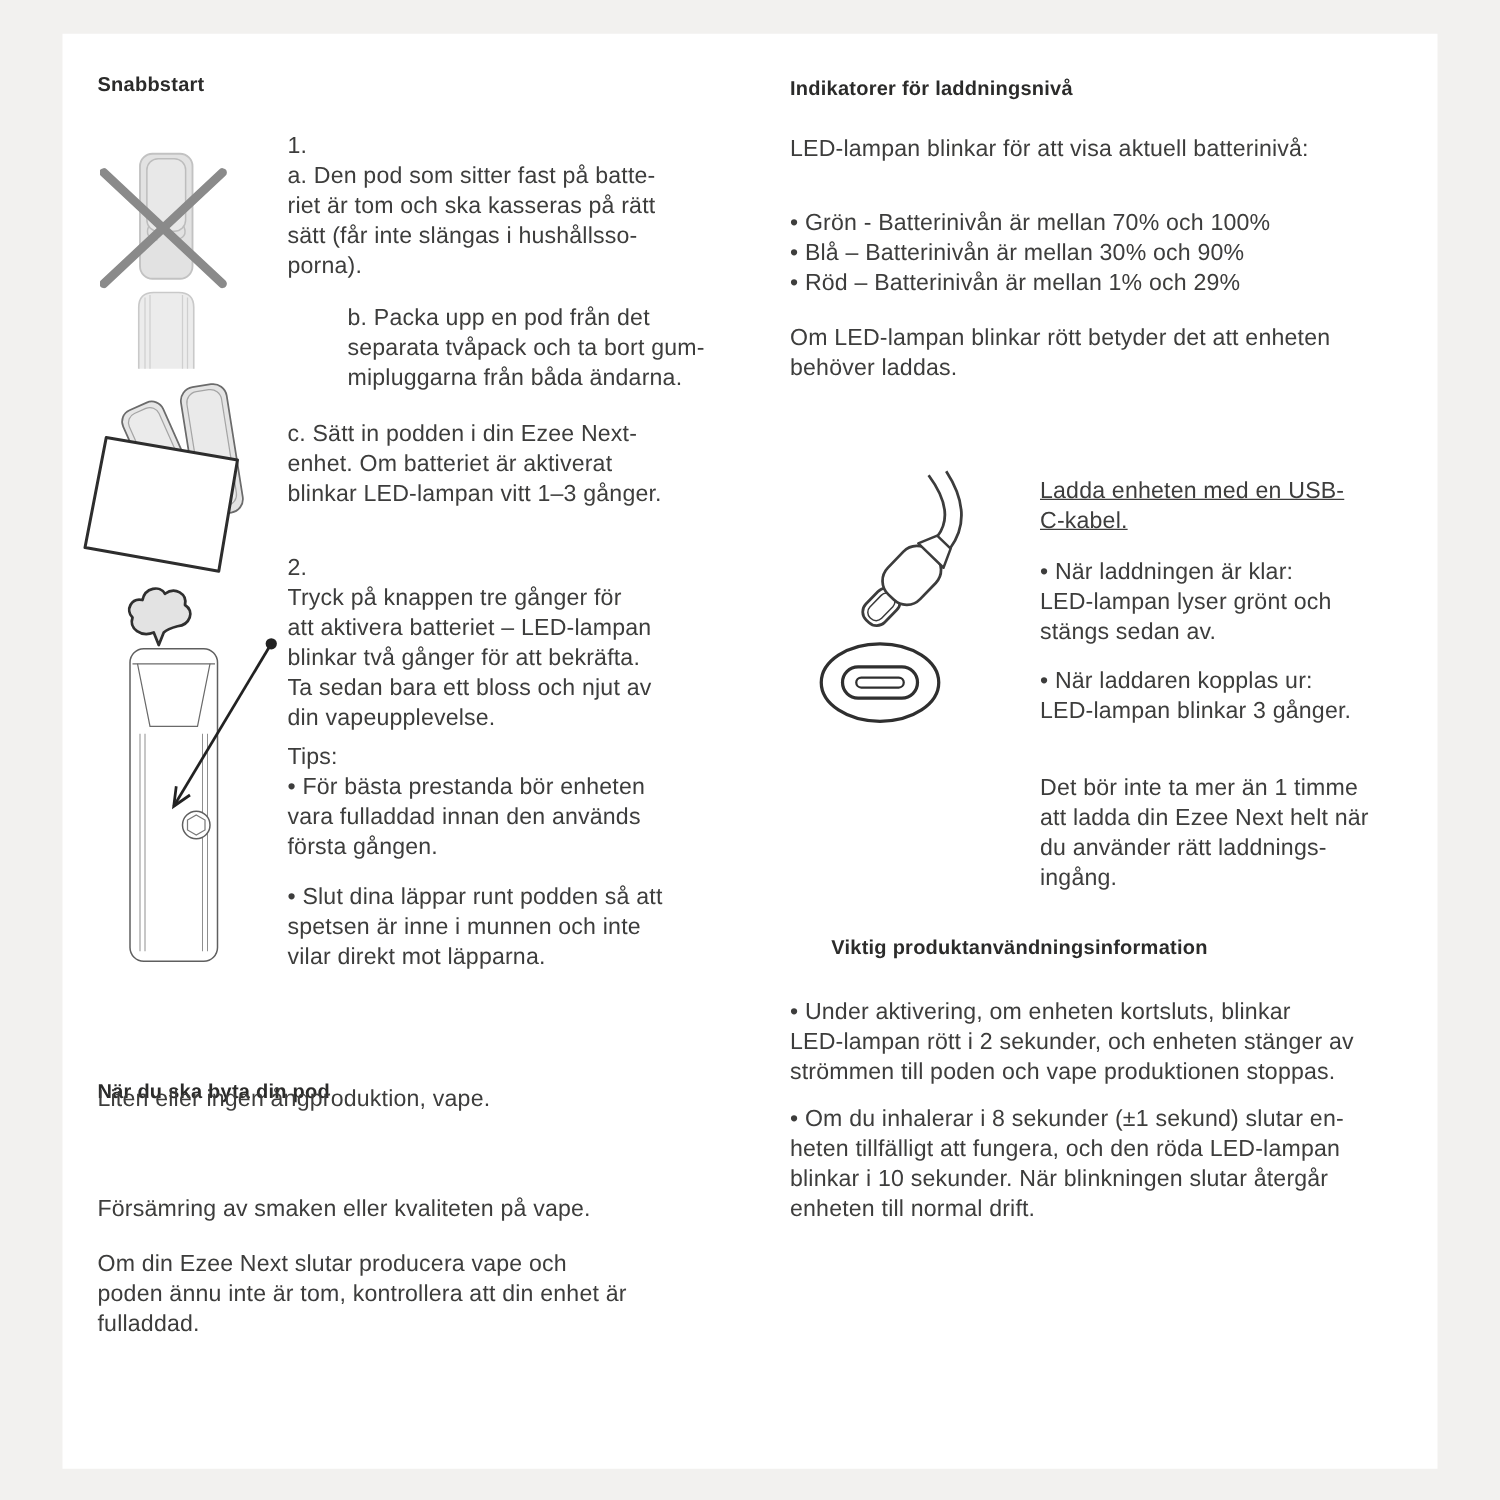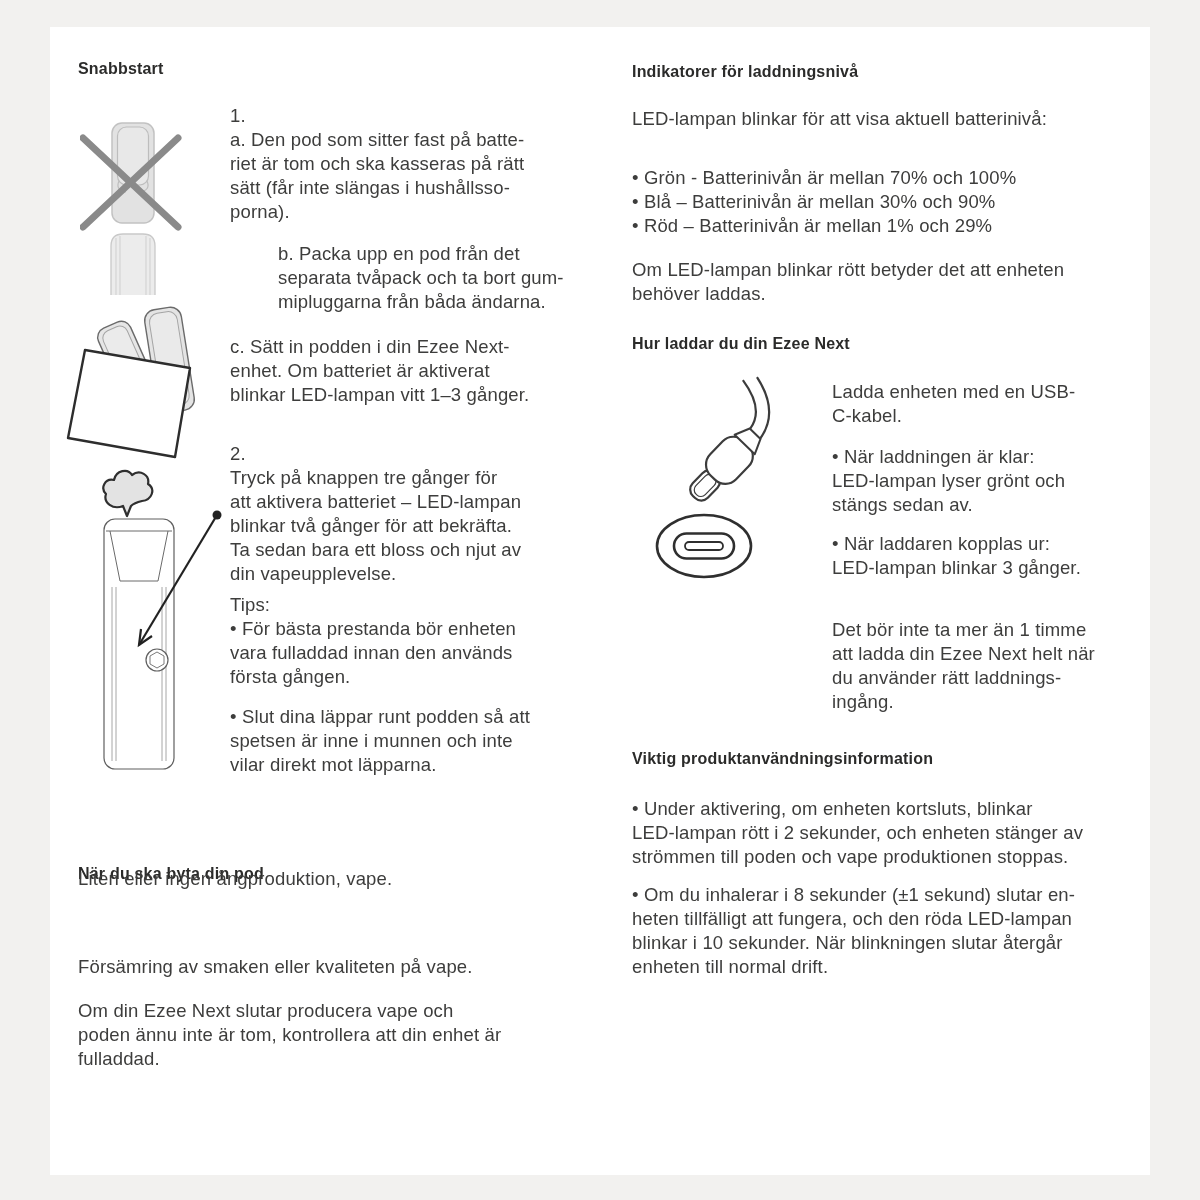--- a/index.html
+++ b/index.html
@@ -136,52 +136,51 @@
   <div class="abs h1" style="left:582px; top:36px;">Indikatorer för laddningsnivå</div>
   <div class="abs body-text" style="left:582px; top:80px; width:520px;">LED-lampan blinkar för att visa aktuell batterinivå:</div>
   <div class="abs" style="left:582px; top:123px; width:520px;margin-top:16px;">
     <div class="body-text">• Grön - Batterinivån är mellan 70% och 100%</div>
     <div class="body-text">• Blå – Batterinivån är mellan 30% och 90%</div>
     <div class="body-text">• Röd – Batterinivån är mellan 1% och 29%</div>
   </div>
   <div class="abs body-text" style="left:582px; top:231px; width:540px;">Om LED-lampan blinkar rött betyder det att enheten
 behöver laddas.</div>
 
-  <div class="abs h1" style="left:582px; top:308px;">Hur laddar du din Ezee Next</div>
 
   <svg class="abs" style="left:628px; top:338px;" width="135" height="165" viewBox="0 0 135 165">
     <g transform="translate(16,132) rotate(-46)">
       <rect x="0" y="-10.5" width="32" height="21" rx="9" fill="#ffffff" stroke="#3c3c3c" stroke-width="2.2"></rect>
       <rect x="3.5" y="-6.5" width="25" height="13" rx="6" fill="none" stroke="#3c3c3c" stroke-width="1.2"></rect>
       <rect x="27" y="-18" width="48" height="36" rx="15" fill="#ffffff" stroke="#3c3c3c" stroke-width="2.2"></rect>
       <path d="M73,-14 L88,-7.5 L88,7.5 L73,14 Z" fill="#ffffff" stroke="#3c3c3c" stroke-width="2" stroke-linejoin="round"></path>
       <path d="M88,-7 C104,-9 114,-22 118,-46" fill="none" stroke="#3c3c3c" stroke-width="2.2"></path>
       <path d="M88,7 C110,4 124,-12 130,-38" fill="none" stroke="#3c3c3c" stroke-width="2.2"></path>
     </g>
   </svg>
 
   <svg class="abs" style="left:603px; top:483px;" width="104" height="72" viewBox="0 0 104 72">
     <ellipse cx="51" cy="36" rx="47" ry="31" fill="#ffffff" stroke="#2f2f2f" stroke-width="2.6"></ellipse>
     <rect x="21" y="23.5" width="60" height="25" rx="12.5" fill="#ffffff" stroke="#2f2f2f" stroke-width="2.6"></rect>
     <rect x="32" y="32" width="38" height="8" rx="4" fill="none" stroke="#2f2f2f" stroke-width="1.8"></rect>
   </svg>
 
-  <div class="abs body-text" style="left:782px; top:353px; width:300px;">Ladda enheten med en USB-
+  <div class="abs body-text" style="left:782px; top:353px; width:300px;text-decoration:underline;">Ladda enheten med en USB-
 C-kabel.</div>
   <div class="abs body-text" style="left:782px; top:418px; width:300px;">• När laddningen är klar:
 LED-lampan lyser grönt och
 stängs sedan av.</div>
   <div class="abs body-text" style="left:782px; top:505px; width:310px;">• När laddaren kopplas ur:
 LED-lampan blinkar 3 gånger.</div>
   <div class="abs body-text" style="left:782px; top:591px; width:310px;">Det bör inte ta mer än 1 timme
 att ladda din Ezee Next helt när
 du använder rätt laddnings-
 ingång.</div>
 
-  <div class="abs h1" style="left:582px; top:723px;">Viktig produktanvändningsinformation</div>
+  <div class="abs h1" style="left:615px; top:723px;">Viktig produktanvändningsinformation</div>
   <div class="abs body-text" style="left:582px; top:770px; width:545px;">• Under aktivering, om enheten kortsluts, blinkar
 LED-lampan rött i 2 sekunder, och enheten stänger av
 strömmen till poden och vape produktionen stoppas.</div>
   <div class="abs body-text" style="left:582px; top:856px; width:545px;">• Om du inhalerar i 8 sekunder (±1 sekund) slutar en-
 heten tillfälligt att fungera, och den röda LED-lampan
 blinkar i 10 sekunder. När blinkningen slutar återgår
 enheten till normal drift.</div>
 
 </div>
 

